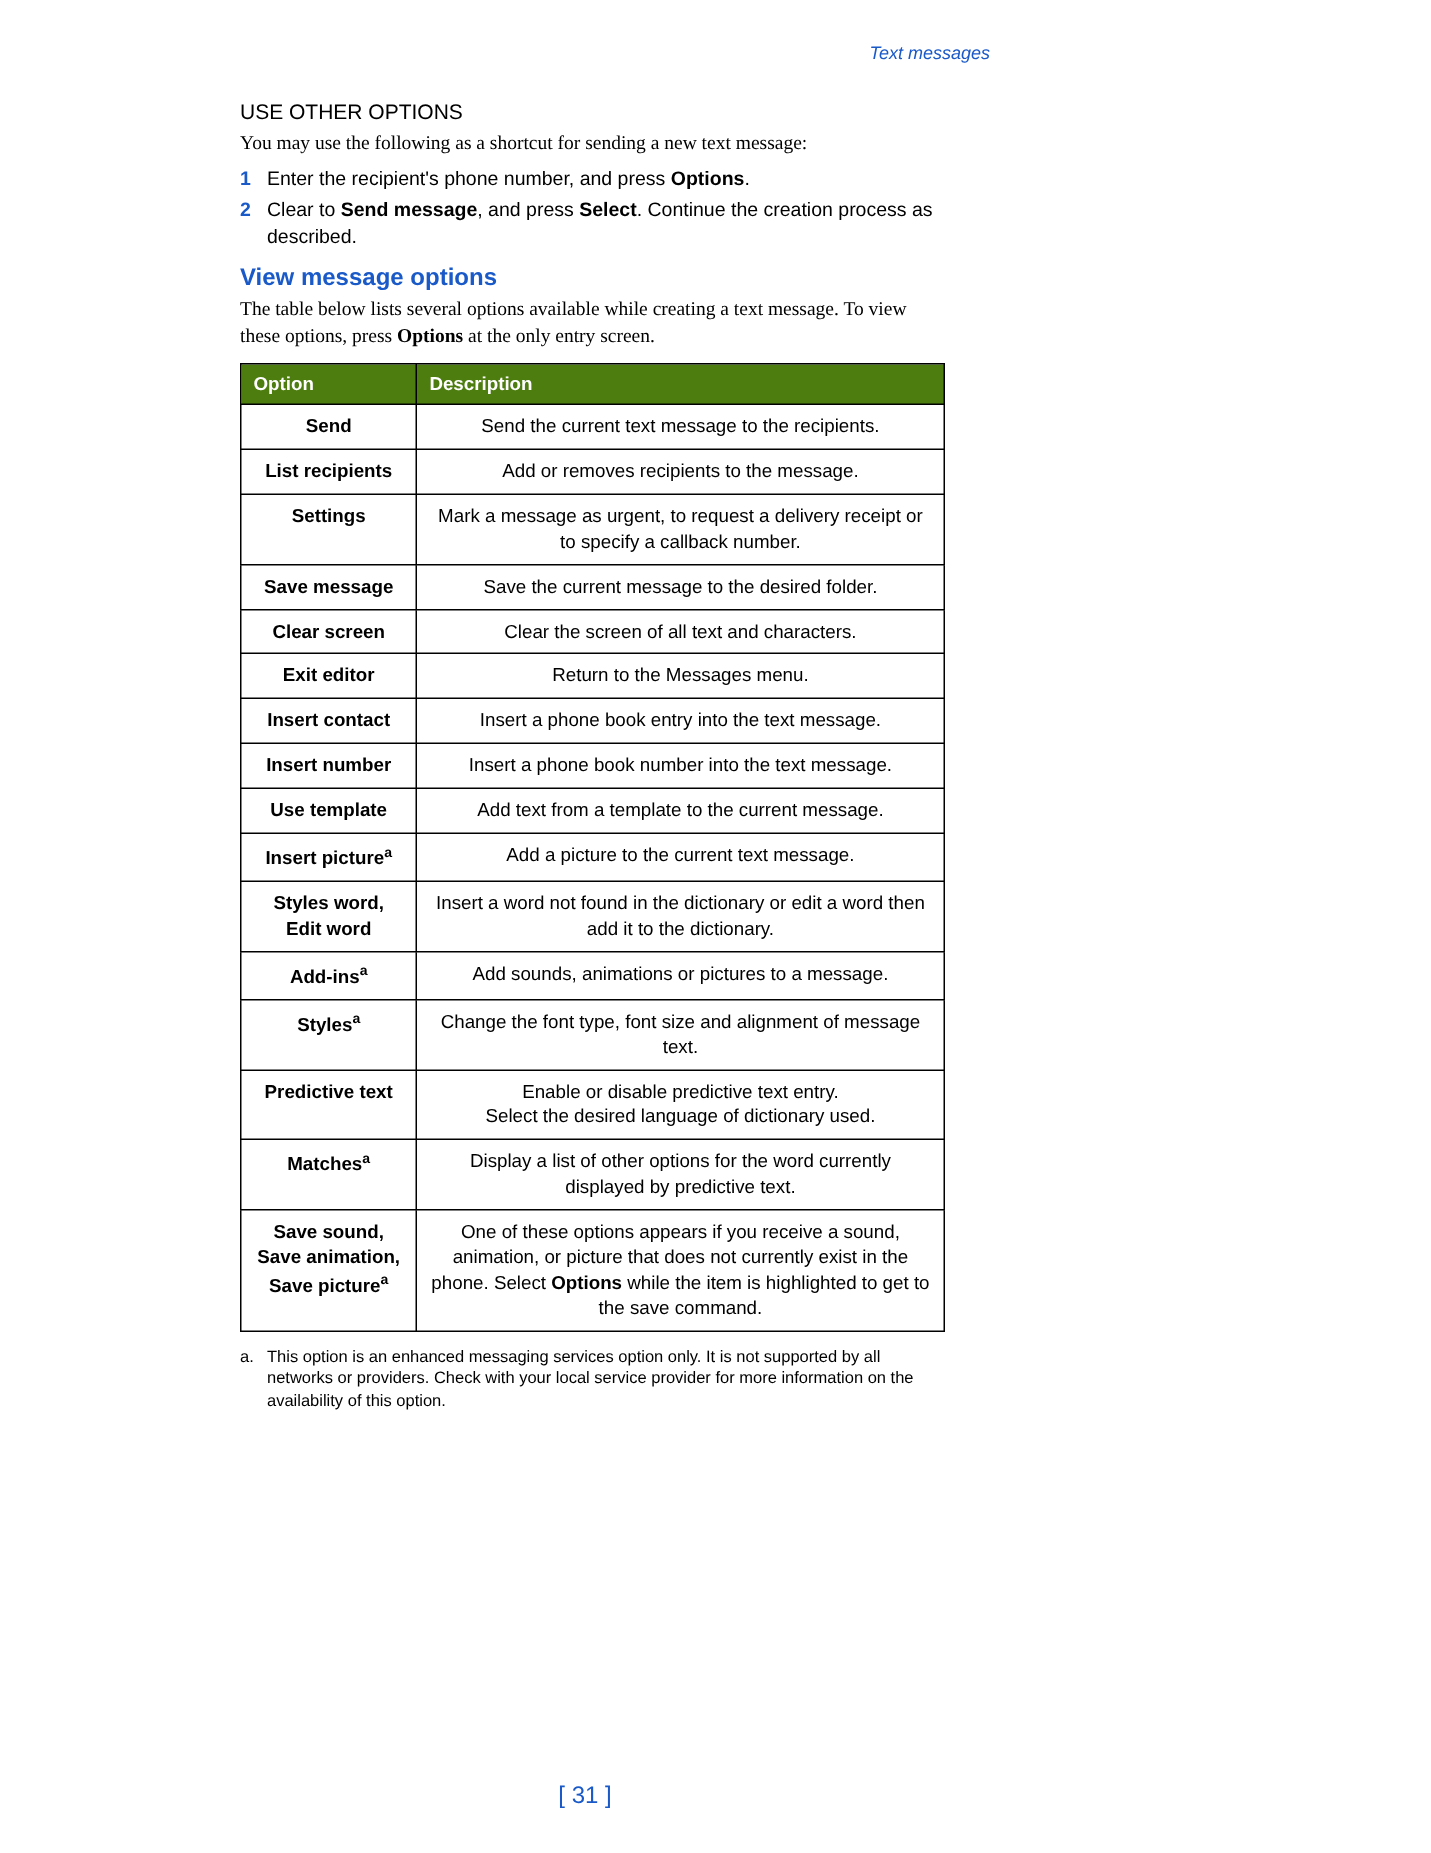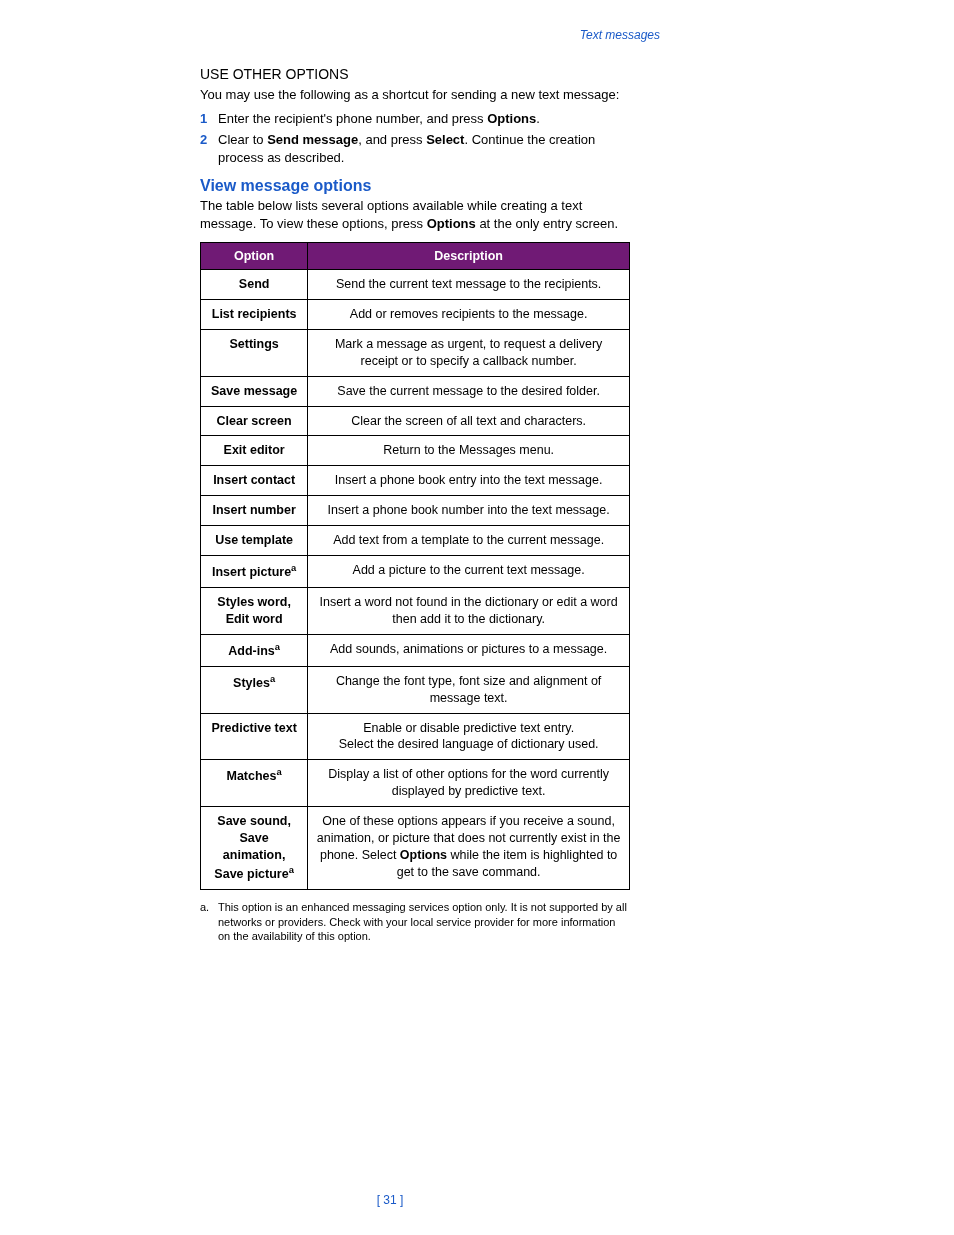--- a/index.html
+++ b/index.html
@@ -9,21 +9,21 @@
     height: 1235px;
     background: #ffffff;
     font-family: Arial, Helvetica, sans-serif;
     color: #000;
     font-size: 14px;
   }
   .page {
     width: 780px;
     height: 1235px;
     box-sizing: border-box;
-    padding: 60px 80px 20px 80px;
+    padding: 60px 80px 20px 40px;
     position: relative;
   }
   .running-head {
     position: absolute;
     top: 28px;
     right: 120px;
     color: #1a5ac8;
     font-style: italic;
     font-size: 12px;
   }
@@ -34,20 +34,21 @@
   .h-smallcaps {
     font-weight: normal;
     font-size: 14px;
     margin-top: 6px;
     margin-bottom: 4px;
   }
   .para {
     font-size: 13px;
     line-height: 1.35;
     margin: 2px 0 6px 0;
+    font-family: Liberation Serif, serif;
   }
   ol.steps {
     list-style: none;
     margin: 4px 0 8px 0;
     padding: 0;
   }
   ol.steps li {
     font-size: 13px;
     line-height: 1.4;
     margin: 3px 0;
@@ -68,24 +69,24 @@
     margin-top: 10px;
     margin-bottom: 2px;
   }
   table.options {
     border-collapse: collapse;
     width: 100%;
     margin-top: 10px;
     font-size: 12.5px;
   }
   table.options th {
-    background: #701a75;
+    background: #4d7c0f;
     color: #ffffff;
     font-weight: bold;
-    text-align: center;
+    text-align: left;
     padding: 6px 8px;
     border: 1px solid #000;
   }
   table.options td {
     border: 1px solid #000;
     padding: 6px 8px;
     vertical-align: top;
     line-height: 1.35;
     text-align: center;
   }
@@ -101,21 +102,21 @@
     position: relative;
   }
   .footnote .fn-label {
     position: absolute;
     left: 0;
     top: 0;
   }
   .page-number {
     text-align: center;
     color: #1a5ac8;
-    font-size: 12px;
+    font-size: 16px;
     position: absolute;
     bottom: 28px;
     left: 0;
     right: 0;
   }
   .page-number .br { color: #1a5ac8; }
   sup { font-size: 0.75em; }
   b { font-weight: bold; }
 </style>
 </head>

